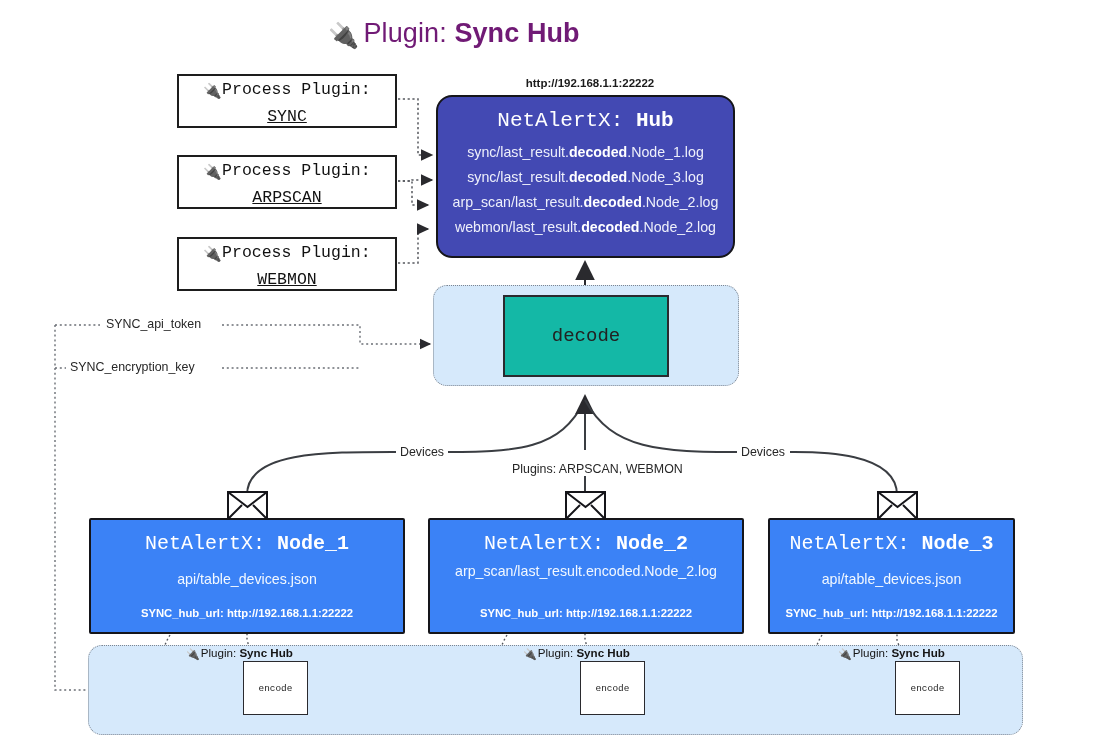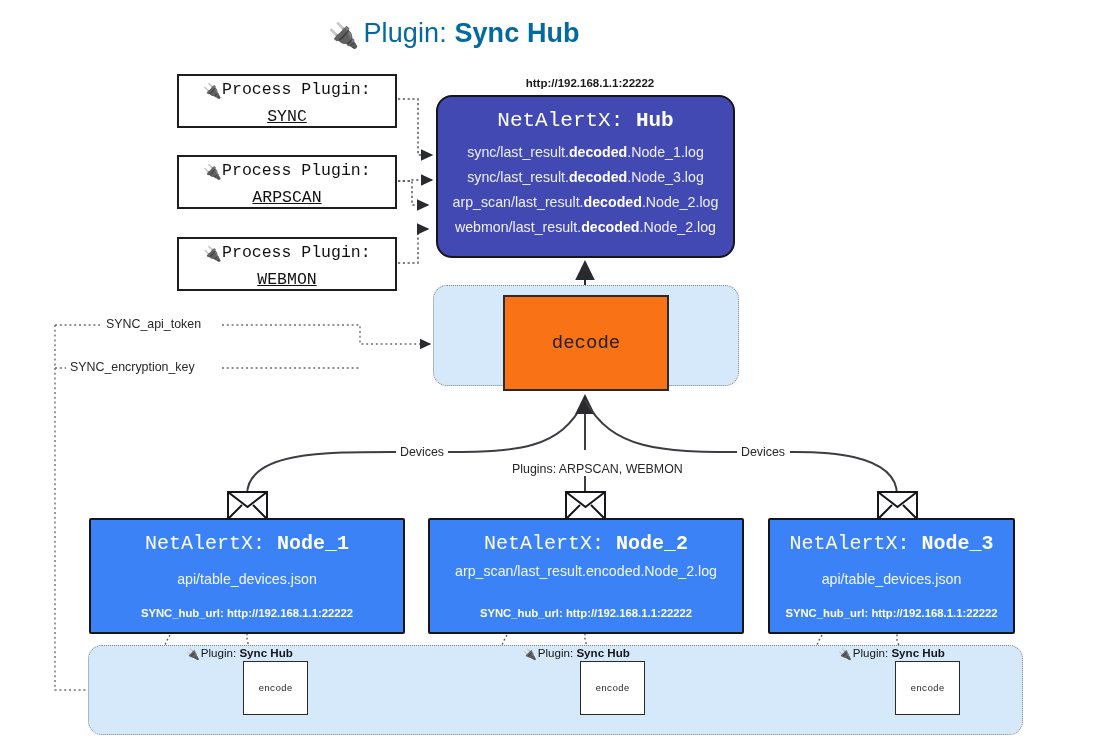--- a/index.html
+++ b/index.html
@@ -3,21 +3,21 @@
 <meta charset="utf-8">
 <style>
   html,body{margin:0;padding:0;background:#ffffff;}
   body{width:1117px;height:754px;position:relative;overflow:hidden;
        font-family:"Liberation Sans","DejaVu Sans",sans-serif;color:#222;}
   #canvas{position:absolute;left:0;top:0;width:1117px;height:754px;}
   svg.layer{position:absolute;left:0;top:0;width:1117px;height:754px;pointer-events:none;}
 
   
   #title{position:absolute;left:0;top:18px;width:908px;text-align:center;
-         font-size:27px;color:#0369a1;letter-spacing:.1px;}
+         font-size:27px;color:#701a75;letter-spacing:.1px;}
   #title .plug{font-size:25px;vertical-align:-2px;margin-right:4px;}
   #title .strong{font-weight:bold;}
 
   
   .procbox{position:absolute;width:220px;height:54px;background:#ffffff;
            border:2px solid #1d1d1d;box-sizing:border-box;
            font-family:"Liberation Mono","DejaVu Sans Mono",monospace;
            font-size:16.5px;line-height:26px;color:#111;text-align:center;
            padding-top:1px;}
   .procbox .r1{display:block;white-space:nowrap;}
@@ -34,22 +34,22 @@
        font-family:"Liberation Mono","DejaVu Sans Mono",monospace;}
   #hub .hubtitle b{font-weight:bold;}
   #hub .loglines{margin-top:8px;}
   #hub .logline{color:#eef0fb;font-size:14.2px;line-height:25px;white-space:nowrap;
        text-align:center;}
   #hub .logline b{font-weight:bold;color:#ffffff;}
 
   
   #decodewrap{position:absolute;left:433px;top:285px;width:306px;height:101px;
       background:#d6e9fb;border:1.6px dotted #7d8590;border-radius:14px;box-sizing:border-box;}
-  #decodebox{position:absolute;left:503px;top:295px;width:166px;height:96px;
-      background:#f97316;border:2.2px solid #2a2a2e;box-sizing:border-box;
+  #decodebox{position:absolute;left:503px;top:295px;width:166px;height:82px;
+      background:#14b8a6;border:2.2px solid #2a2a2e;box-sizing:border-box;
       font-family:"Liberation Mono","DejaVu Sans Mono",monospace;font-size:19px;
       color:#222;display:flex;align-items:center;justify-content:center;}
 
   
   .edgelabel{position:absolute;font-size:12.4px;color:#272727;background:#ffffff;
       padding:0 4px;white-space:nowrap;}
 
   
   .node{position:absolute;height:116px;background:#3b82f6;border:2.5px solid #15151a;
         border-radius:2px;box-sizing:border-box;}

